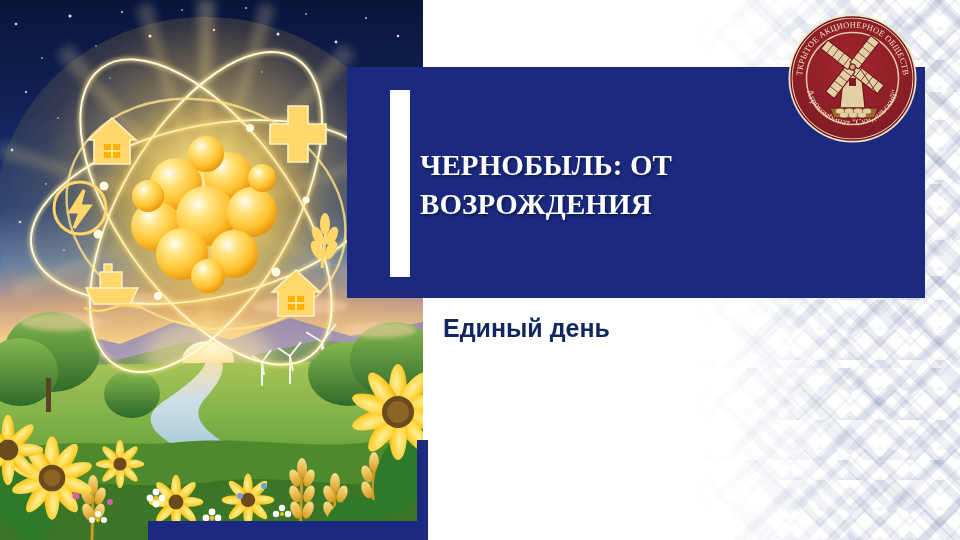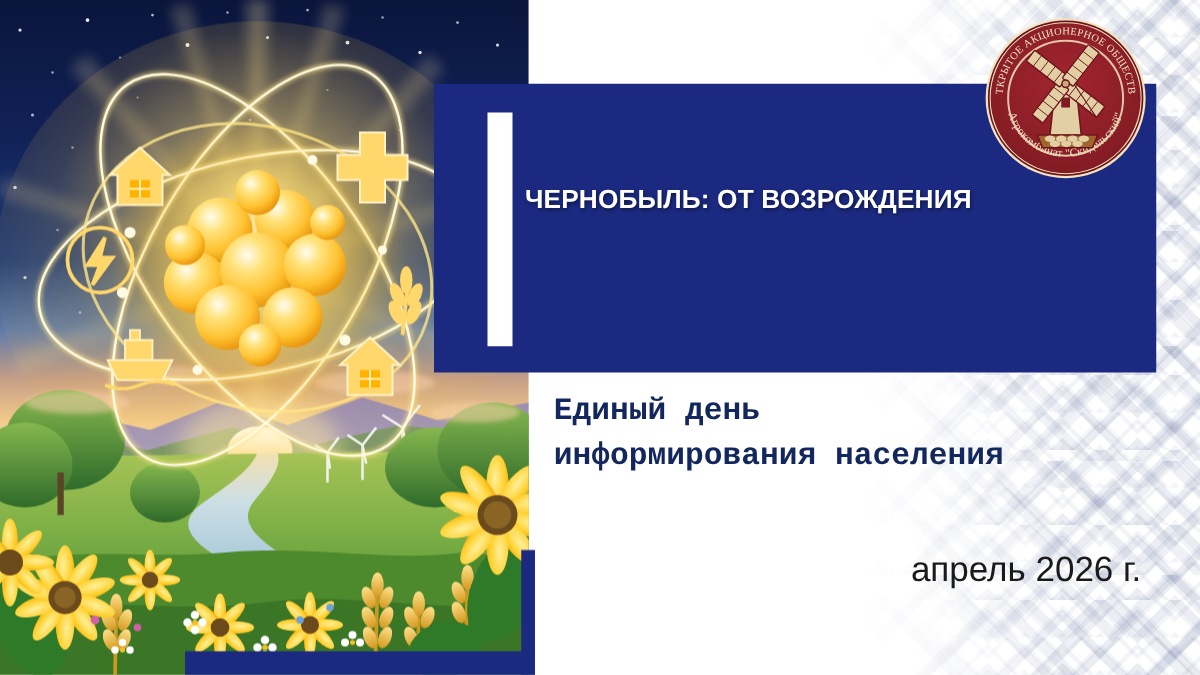--- a/index.html
+++ b/index.html
@@ -45,34 +45,35 @@
   .title-panel{
     position:absolute;left:347px;top:67px;width:578px;height:231px;
     background:#1b2a80;
   }
   .title-accent{
     position:absolute;left:390px;top:90px;width:20px;height:187px;
     background:#ffffff;
   }
   .title-text{
     position:absolute;left:420px;top:146px;width:460px;
-    color:#ffffff;font-weight:bold;font-size:21px;line-height:1.36;
+    color:#ffffff;font-weight:bold;font-size:29px;line-height:1.36;
     letter-spacing:.1px;
     text-shadow:1px 2px 3px rgba(0,0,0,.45);
+    font-family:Liberation Serif, serif;
   }
   .title-text .l2{padding-left:10px;display:block;}
 
   
   .emblem{position:absolute;left:786px;top:12px;width:133px;height:133px;}
   .emblem svg{display:block;width:133px;height:133px;}
 
   
   .subtitle{
     position:absolute;left:443px;top:311px;width:470px;
-    color:#12275e;font-weight:bold;font-size:25px;line-height:1.42;font-family:Liberation Mono, monospace;
+    color:#12275e;font-weight:bold;font-size:25px;line-height:1.42;
   }
   
   .date{
     position:absolute;left:443px;top:440px;width:470px;
     text-align:right;padding-right:38px;
     color:#1a1a1a;font-size:28px;font-weight:normal;
   }
 
   
   .blue-strip-v{position:absolute;left:417px;top:440px;width:11px;height:100px;background:#1b2a80;}
@@ -590,18 +591,16 @@
               <ellipse cx="67" cy="103" rx="4.2" ry="2.6"></ellipse>
             <ellipse cx="76" cy="103" rx="4.2" ry="2.6"></ellipse>
           </g>
         </g>
       </g>
     </svg>
   </div>
 
   <div class="subtitle">
     <div>Единый день</div>
-    <div>информирования населения</div>
   </div>
 
-  <div class="date">апрель 2026 г.</div>
 
 </div>
 
 </body></html>

